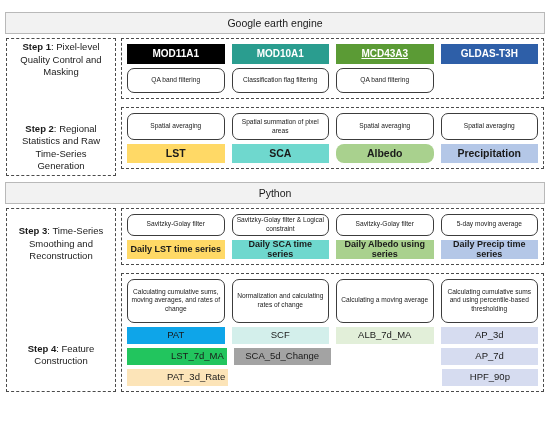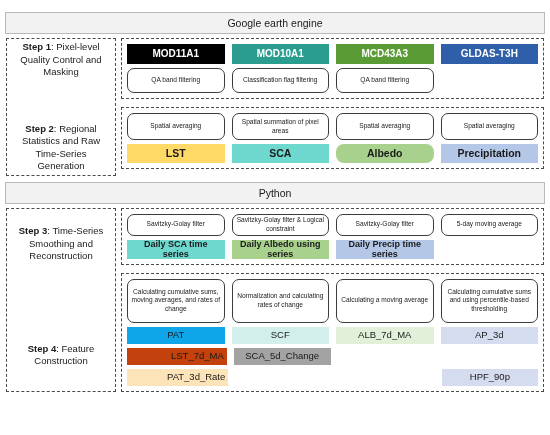--- a/index.html
+++ b/index.html
@@ -188,21 +188,21 @@
           </div>
         </div>
       </div>
 
       <div class="panels-col">
 
         <div class="panel">
           <div class="row4">
             <div class="chip chip-dark" style="background:#000000;">MOD11A1</div>
             <div class="chip chip-dark" style="background:#2a9d8f;text-align:right;">MOD10A1</div>
-            <div class="chip chip-dark" style="background:#5b9b35;">MCD43A3</div>
+            <div class="chip chip-dark" style="background:#5b9b35;text-decoration:underline;">MCD43A3</div>
             <div class="chip chip-dark" style="background:#2e5fa8;">GLDAS-T3H</div>
           </div>
           <div class="row4">
             <div class="proc proc-h28">QA band filtering</div>
             <div class="proc proc-h28">Classification flag filtering</div>
             <div class="proc proc-h28">QA band filtering</div>
             <div class="proc proc-h28 proc-blank"></div>
           </div>
         </div>
 
@@ -249,20 +249,21 @@
       <div class="panels-col">
 
         <div class="panel">
           <div class="row4">
             <div class="proc proc-h24">Savitzky-Golay filter</div>
             <div class="proc proc-h24">Savitzky-Golay filter &amp; Logical constraint</div>
             <div class="proc proc-h24">Savitzky-Golay filter</div>
             <div class="proc proc-h24">5-day moving average</div>
           </div>
           <div class="row4">
+            <div class="chip chip-series" style="background:#ffd966;">Daily LST time series</div>
             <div class="chip chip-series" style="background:#6fd8ce;">Daily SCA time series</div>
             <div class="chip chip-series" style="background:#a9d18e;">Daily Albedo using series</div>
             <div class="chip chip-series" style="background:#b4c7e7;">Daily Precip time series</div>
           </div>
         </div>
 
         <div class="panel">
           <div class="row4">
             <div class="proc proc-h44">Calculating cumulative sums, moving averages, and rates of change</div>
             <div class="proc proc-h44">Normalization and calculating rates of change</div>
@@ -271,23 +272,24 @@
           </div>
 
           <div class="row4">
             <div class="chip chip-feature" style="background:#0ea5e9;">PAT</div>
             <div class="chip chip-feature" style="background:#d3efeb;">SCF</div>
             <div class="chip chip-feature" style="background:#e2efd9;">ALB_7d_MA</div>
             <div class="chip chip-feature" style="background:#d6dcf0;">AP_3d</div>
           </div>
 
           <div class="row4">
-            <div class="chip chip-feature" style="background:#c2410c;padding-left:44px;">LST_7d_MA</div>
+            <div class="chip chip-feature" style="background:#22c55e;padding-left:44px;">LST_7d_MA</div>
             <div class="chip chip-feature" style="background:#a3a3a3;">SCA_5d_Change</div>
             <div class="chip chip-feature chip-empty"></div>
+            <div class="chip chip-feature" style="background:#d6dcf0;">AP_7d</div>
           </div>
 
           <div class="row4">
             <div class="chip chip-feature" style="background:#fce4b8;padding-left:40px;">PAT_3d_Rate</div>
             <div class="chip chip-feature chip-empty"></div>
             <div class="chip chip-feature chip-empty"></div>
             <div class="chip chip-feature" style="background:#d6dcf0;">HPF_90p</div>
           </div>
         </div>
 

